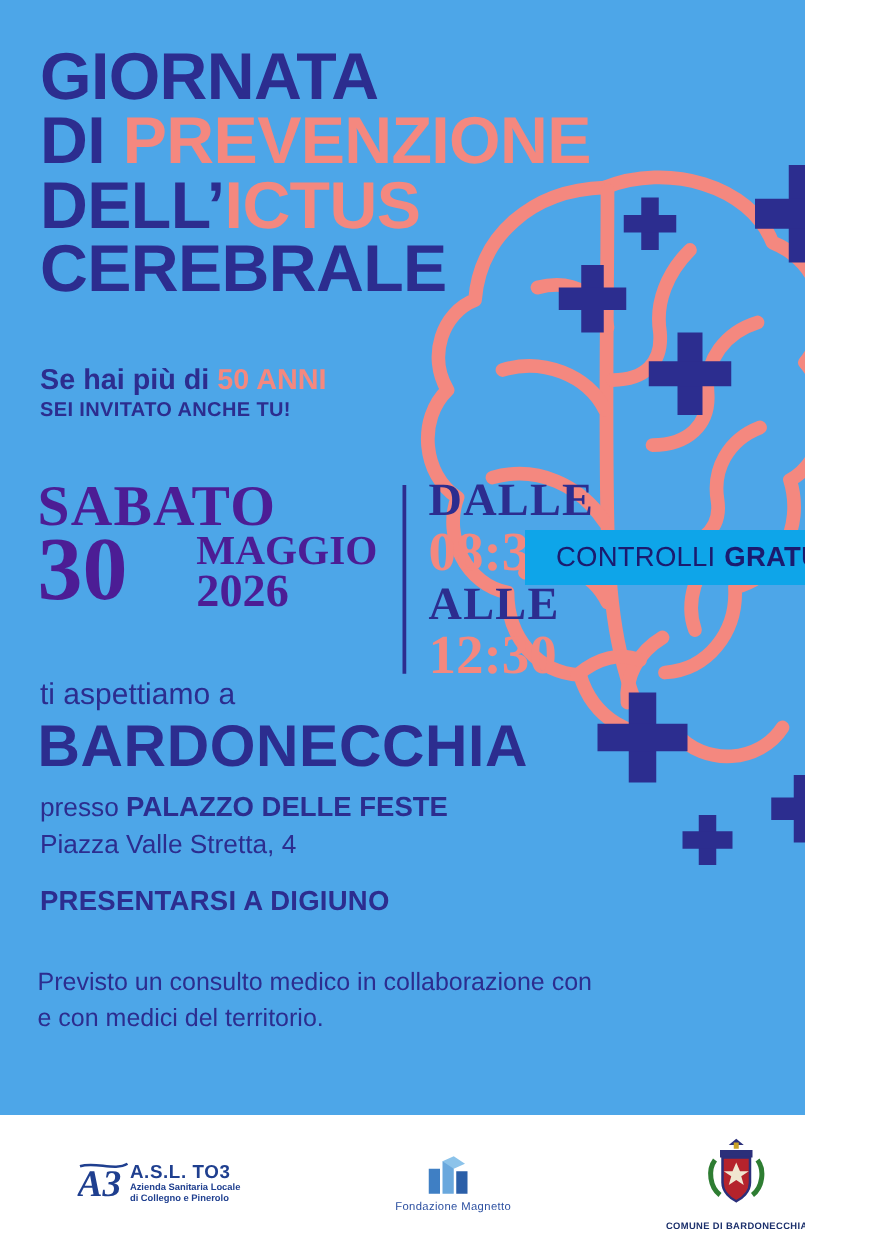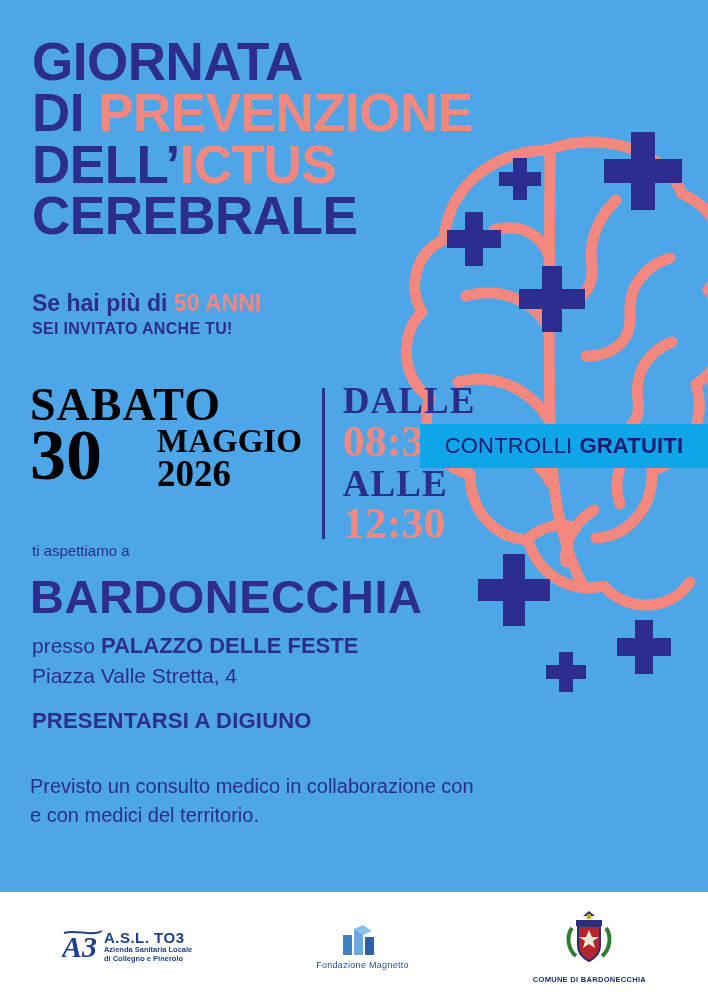--- a/index.html
+++ b/index.html
@@ -3,21 +3,21 @@
 <meta charset="utf-8">
 <style>
   * { box-sizing: border-box; margin: 0; padding: 0; }
   html, body {
     width: 708px; height: 1000px;
     font-family: "Liberation Sans", sans-serif;
     background: #ffffff;
   }
   .poster {
     position: relative;
-    width: 708px; height: 1000px;
+    width: 644px; height: 1000px;
     background: #4da6e8;
     overflow: hidden;
   }
 
   
   .art {
     position: absolute;
     right: -20px; top: 90px;
     width: 430px; height: 620px;
     pointer-events: none;
@@ -48,21 +48,21 @@
   .subline .pink { color: #f4887f; }
   .subline .l2 { font-size: 16px; letter-spacing: 0.3px; }
 
   
   .dateblock {
     position: absolute;
     left: 30px; top: 382px;
     display: flex;
     align-items: flex-start;
   }
-  .dateleft { color: #000000; }
+  .dateleft { color: #4c1d95; }
   .d-sabato {
     font-size: 46px; font-weight: 800; letter-spacing: 1px;
     line-height: 1.0;
     font-family: "Liberation Serif", serif;
   }
   .d-row { display: flex; align-items: flex-start; margin-top: -2px; gap: 47px; }
   .d-30 {
     font-size: 72px; font-weight: 800; line-height: 0.82;
     font-family: "Liberation Serif", serif;
   }
@@ -98,21 +98,21 @@
     display: flex; align-items: center; justify-content: center;
     color: #1b1b6f;
     font-size: 22px;
     letter-spacing: 0.2px;
   }
   .banner .bold { font-weight: 800; margin-left: 7px; }
 
   
   .loc-intro {
     position: absolute; left: 32px; top: 542px;
-    color: #2c2d8f; font-size: 15px; font-weight: 400;
+    color: #2c2d8f; font-size: 24px; font-weight: 400;
   }
   .loc-city {
     position: absolute; left: 30px; top: 569px;
     color: #2c2d8f; font-size: 47px; font-weight: 800; letter-spacing: 0.5px;
   }
   .loc-venue {
     position: absolute; left: 32px; top: 633px;
     color: #2c2d8f; font-size: 21px;
   }
   .loc-venue .bold { font-weight: 800; font-size: 22px; }

